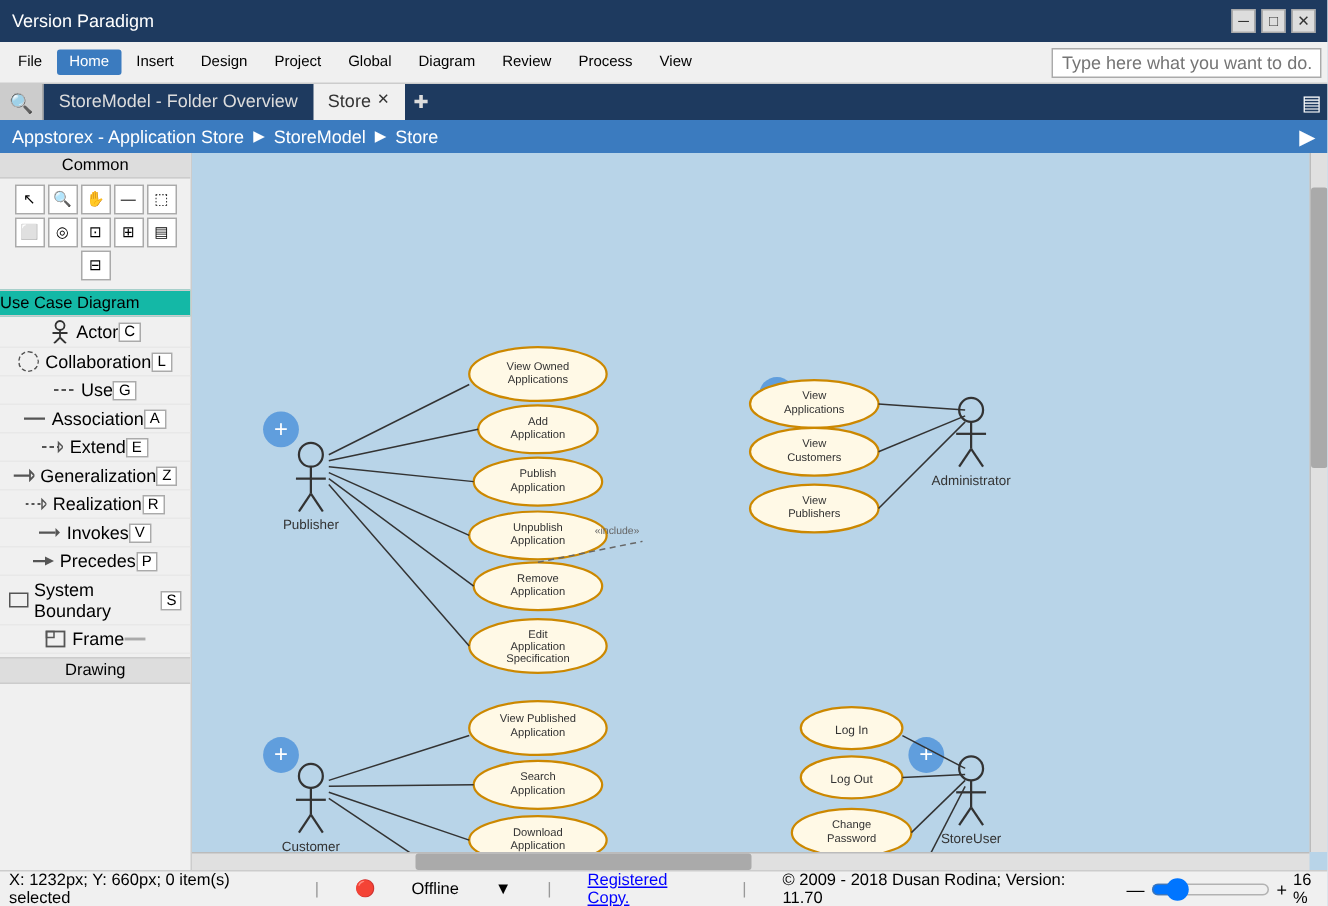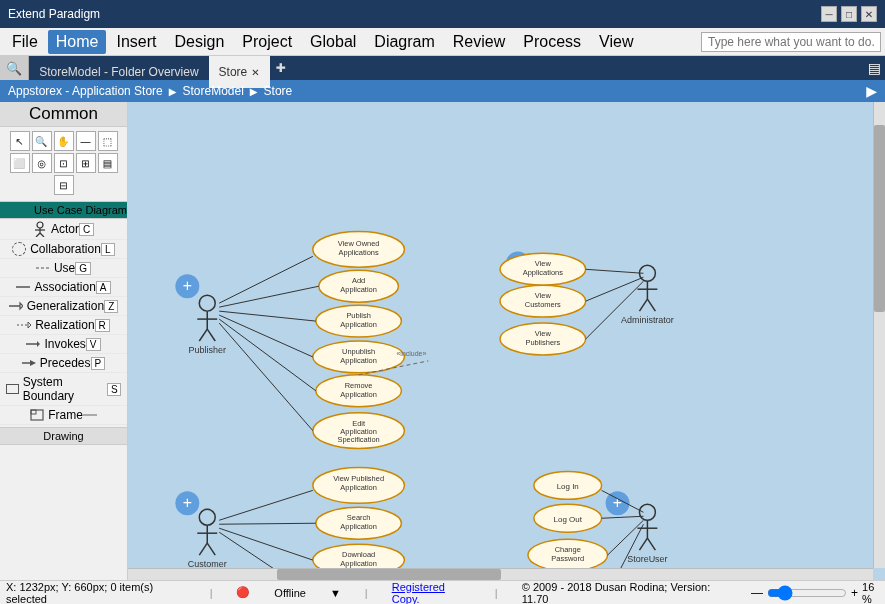--- a/index.html
+++ b/index.html
@@ -5,45 +5,45 @@
     * { margin: 0; padding: 0; box-sizing: border-box; }
     body { font-family: 'Segoe UI', Arial, sans-serif; font-size: 12px; background: #f0f0f0; width: 885px; height: 604px; overflow: hidden; }
 
     
     #title-bar { display: flex; align-items: center; justify-content: space-between; background: #1e3a5f; height: 28px; padding: 0 8px; color: white; }
     #title-bar .win-controls { display: flex; gap: 4px; }
     #title-bar .win-btn { width: 16px; height: 16px; border: 1px solid #aaa; background: #ddd; cursor: pointer; display: flex; align-items: center; justify-content: center; font-size: 10px; color: #333; }
 
     
     #menu-bar { display: flex; align-items: center; background: #f0f0f0; height: 28px; border-bottom: 1px solid #ccc; padding: 0 4px; gap: 2px; }
-    #menu-bar .menu-item { padding: 3px 8px; cursor: pointer; font-size: 16px; border-radius: 2px; }
+    #menu-bar .menu-item { padding: 3px 8px; cursor: pointer; font-size: 10px; border-radius: 2px; }
     #menu-bar .menu-item:hover, #menu-bar .menu-item.active { background: #3b7bbf; color: white; }
     #menu-bar .search-box { margin-left: auto; border: 1px solid #aaa; padding: 2px 6px; font-size: 12px; width: 180px; color: #aaa; }
 
     
     #tab-bar { display: flex; align-items: stretch; background: #1e3a5f; height: 24px; }
-    #tab-bar .tab { display: flex; align-items: center; padding: 16px 10px; cursor: pointer; font-size: 12px; color: #ddd; gap: 4px; }
+    #tab-bar .tab { display: flex; align-items: flex-start; padding: 4px 10px; cursor: pointer; font-size: 12px; color: #ddd; gap: 4px; }
     #tab-bar .tab.active { background: #f0f0f0; color: #333; }
     #tab-bar .tab .close-btn { font-size: 10px; cursor: pointer; }
     #tab-bar .add-tab { color: #ddd; padding: 0 6px; cursor: pointer; display: flex; align-items: center; }
 
     
     #breadcrumb { display: flex; align-items: center; background: #3b7bbf; height: 22px; padding: 0 8px; color: white; font-size: 12px; gap: 6px; }
     #breadcrumb .sep { font-size: 10px; }
     #breadcrumb .nav-arrow { margin-left: auto; color: white; font-size: 14px; cursor: pointer; }
 
     
     #main { display: flex; height: calc(604px - 28px - 28px - 24px - 22px - 24px); }
 
     
     #sidebar { width: 128px; background: #f0f0f0; border-right: 1px solid #ccc; overflow-y: auto; flex-shrink: 0; }
-    #sidebar-section { text-align: center; background: #ddd; padding: 2px 0; font-size: 17px; border-bottom: 1px solid #ccc; }
+    #sidebar-section { text-align: center; background: #ddd; padding: 2px 0; font-size: 11px; border-bottom: 1px solid #ccc; }
     #sidebar-tools { display: flex; flex-wrap: wrap; gap: 2px; padding: 4px; justify-content: center; }
     .tool-icon { width: 20px; height: 20px; background: #fff; border: 1px solid #aaa; cursor: pointer; display: flex; align-items: center; justify-content: center; font-size: 10px; }
-    #sidebar-label { text-align: right; background: #0f766e; padding: 2px 0; font-size: 11px; border-top: 1px solid #ccc; border-bottom: 1px solid #ccc; margin-top: 2px; }
+    #sidebar-label { text-align: left; background: #14b8a6; padding: 2px 0; font-size: 11px; border-top: 1px solid #ccc; border-bottom: 1px solid #ccc; margin-top: 2px; }
     .sidebar-item { display: flex; align-items: center; justify-content: center; padding: 2px 6px; font-size: 12px; cursor: pointer; border-bottom: 1px solid #e8e8e8; }
     .sidebar-item .item-label { display: flex; align-items: center; gap: 4px; }
     .sidebar-item .item-key { border: 1px solid #aaa; padding: 0 3px; font-size: 10px; background: #fff; min-width: 14px; text-align: center; }
     .item-icon-circle { width: 14px; height: 14px; border-radius: 50%; border: 1.5px solid #555; display: inline-block; }
     .item-icon-dashed-circle { width: 14px; height: 14px; border-radius: 50%; border: 1.5px dashed #555; display: inline-block; }
     .item-icon-box { width: 14px; height: 10px; border: 1.5px solid #555; display: inline-block; }
     .drawing-label { text-align: center; background: #ddd; padding: 2px 0; font-size: 11px; border-top: 1px solid #ccc; border-bottom: 1px solid #ccc; margin-top: 2px; }
 
     
     #canvas { flex: 1; background: #b8d4e8; position: relative; overflow: hidden; }
@@ -56,21 +56,21 @@
     .zoom-btn { cursor: pointer; font-size: 12px; }
     .zoom-slider { width: 80px; }
 
     
     #canvas svg { position: absolute; top: 0; left: 0; width: 100%; height: 100%; }
   </style>
 </head>
 <body>
 
 <div id="title-bar">
-  <div>Extend Paradigm</div>
+  <div>Version Paradigm</div>
   <div class="win-controls">
     <div class="win-btn">─</div>
     <div class="win-btn">□</div>
     <div class="win-btn">✕</div>
   </div>
 </div>
 
 <div id="menu-bar">
   <div class="menu-item">File</div>
   <div class="menu-item active">Home</div>
@@ -159,20 +159,30 @@
       <span class="item-key">G</span>
     </div>
     <div class="sidebar-item">
       <div class="item-label">
         <svg width="14" height="10">
             <line x1="0" y1="5" x2="14" y2="5" stroke="#555" stroke-width="1.5"></line>
           </svg>
         <span>Association</span>
       </div>
       <span class="item-key">A</span>
+    </div>
+    <div class="sidebar-item">
+      <div class="item-label">
+        <svg width="14" height="10">
+            <line x1="0" y1="5" x2="11" y2="5" stroke="#555" stroke-width="1.2" stroke-dasharray="3,2"></line>
+            <polygon points="11,2 14,5 11,8" fill="none" stroke="#555" stroke-width="1"></polygon>
+          </svg>
+        <span>Extend</span>
+      </div>
+      <span class="item-key">E</span>
     </div>
     <div class="sidebar-item">
       <div class="item-label">
         <svg width="14" height="10">
             <line x1="0" y1="5" x2="11" y2="5" stroke="#555" stroke-width="1.5"></line>
             <polygon points="11,2 14,5 11,8" fill="none" stroke="#555" stroke-width="1.2"></polygon>
           </svg>
         <span>Generalization</span>
       </div>
       <span class="item-key">Z</span>

